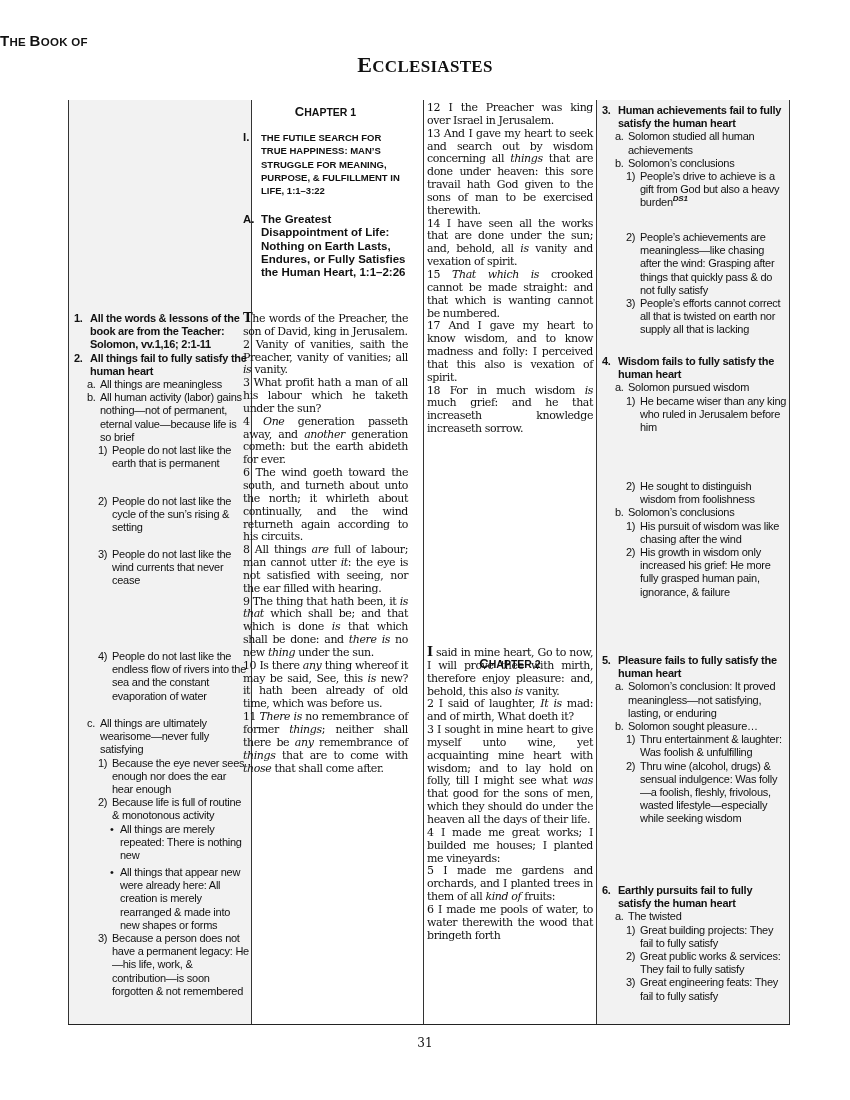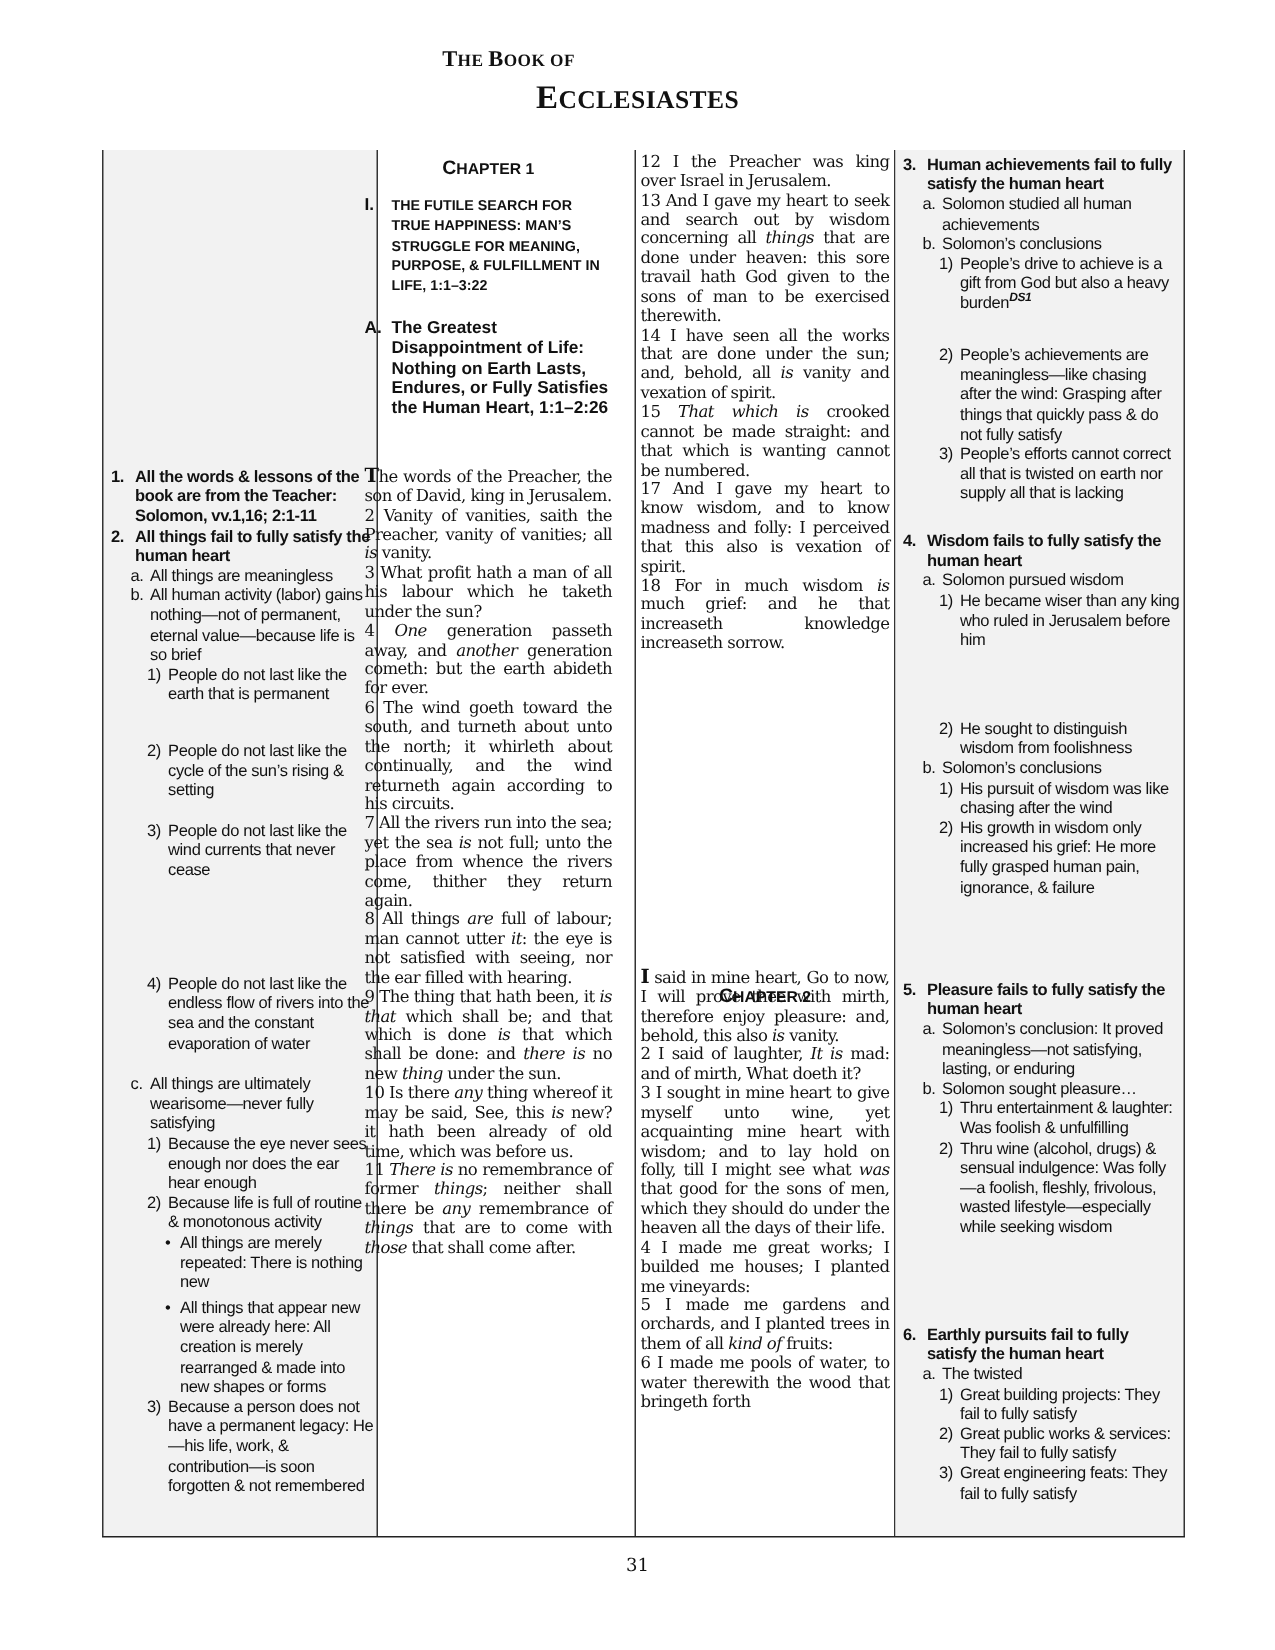--- a/index.html
+++ b/index.html
@@ -1,18 +1,18 @@
 <!DOCTYPE html>
 <html><head>
 <meta charset="utf-8">
 <style>
   html, body { margin:0; padding:0; background:#ffffff; }
   body { width:850px; height:1100px; position:relative; overflow:hidden; color:#111; }
-  .title-small { position:absolute; top:32px; left:0; width:678px; text-align:center;
-    font-family:Liberation Serif, serif; font-weight:bold; font-size:15px; letter-spacing:0.3px; }
+  .title-small { position:absolute; top:32px; left:0; width:678px; text-align:left;
+    font-family:Liberation Sans, sans-serif; font-weight:bold; font-size:15px; letter-spacing:0.3px; }
   .title-small .sc { font-size:11.5px; }
   .title-big { position:absolute; top:52px; left:0; width:850px; text-align:center;
     font-family:"Liberation Serif", serif; font-weight:bold; font-size:22px; letter-spacing:0.3px; }
   .title-big .sc { font-size:17px; }
 
   .table { position:absolute; left:68px; top:100px; width:722px; height:924px;
     border-bottom:1.5px solid #222; }
   .col { position:absolute; top:0; bottom:0; box-sizing:border-box; }
   .col-outline-left { left:0; width:184px; background:#f2f2f2; border-left:1.3px solid #333; border-right:1.3px solid #333; }
   .col-text-1 { left:172px; width:171px; }
@@ -90,21 +90,20 @@
   <div class="col col-text-1">
     <div style="position:absolute; top:4px; left:0; right:0;" class="chapter-heading"><span>C</span><span class="sc">HAPTER 1</span></div>
     <div style="position:absolute; top:31px; left:3px; right:4px;" class="major-heading"><span class="major-marker">I.</span><span class="sc">THE FUTILE SEARCH FOR TRUE HAPPINESS: MAN’S STRUGGLE FOR MEANING, PURPOSE, &amp; FULFILLMENT IN LIFE, 1:1–3:22</span></div>
     <div style="position:absolute; top:113px; left:3px; right:4px;" class="sub-heading"><span class="major-marker">A.</span><span>The Greatest Disappointment of Life: Nothing on Earth Lasts, Endures, or Fully Satisfies the Human Heart, 1:1–2:26</span></div>
     <div class="scripture" style="top:212px">
         <p><span class="dropcap">T</span><span>he words of the Preacher, the son of David, king in Jerusalem.</span></p>
         <p><span>2  Vanity of vanities, saith the Preacher, vanity of vanities; all <i>is</i> vanity.</span></p>
         <p><span>3  What profit hath a man of all his labour which he taketh under the sun?</span></p>
         <p><span>4 <i>One</i> generation passeth away, and <i>another</i> generation cometh: but the earth abideth for ever.</span></p>
         <p><span>6  The wind goeth toward the south, and turneth about unto the north; it whirleth about continually, and the wind returneth again according to his circuits.</span></p>
-        <p><span>7  All the rivers run into the sea; yet the sea <i>is</i> not full; unto the place from whence the rivers come, thither they return again.</span></p>
         <p><span>8  All things <i>are</i> full of labour; man cannot utter <i>it</i>: the eye is not satisfied with seeing, nor the ear filled with hearing.</span></p>
         <p><span>9 The thing that hath been, it <i>is that</i> which shall be; and that which is done <i>is</i> that which shall be done: and <i>there is</i> no new <i>thing</i> under the sun.</span></p>
         <p><span>10 Is there <i>any</i> thing whereof it may be said, See, this <i>is</i> new? it hath been already of old time, which was before us.</span></p>
         <p><span>11 <i>There is</i> no remembrance of former <i>things</i>; neither shall there be <i>any</i> remembrance of <i>things</i> that are to come with <i>those</i> that shall come after.</span></p>
       </div>
   </div>
 
   <div class="col col-text-2">
     <div class="scripture" style="top:2px">
         <p><span>12 I the Preacher was king over Israel in Jerusalem.</span></p>

